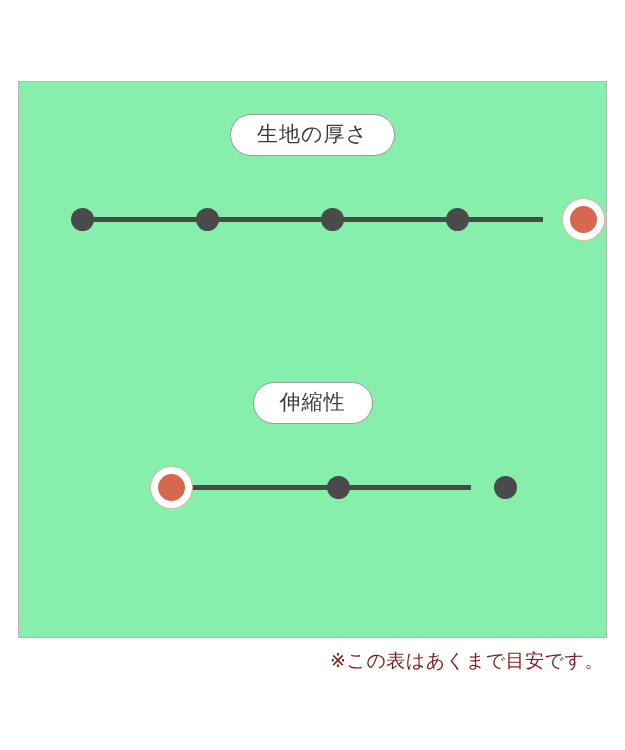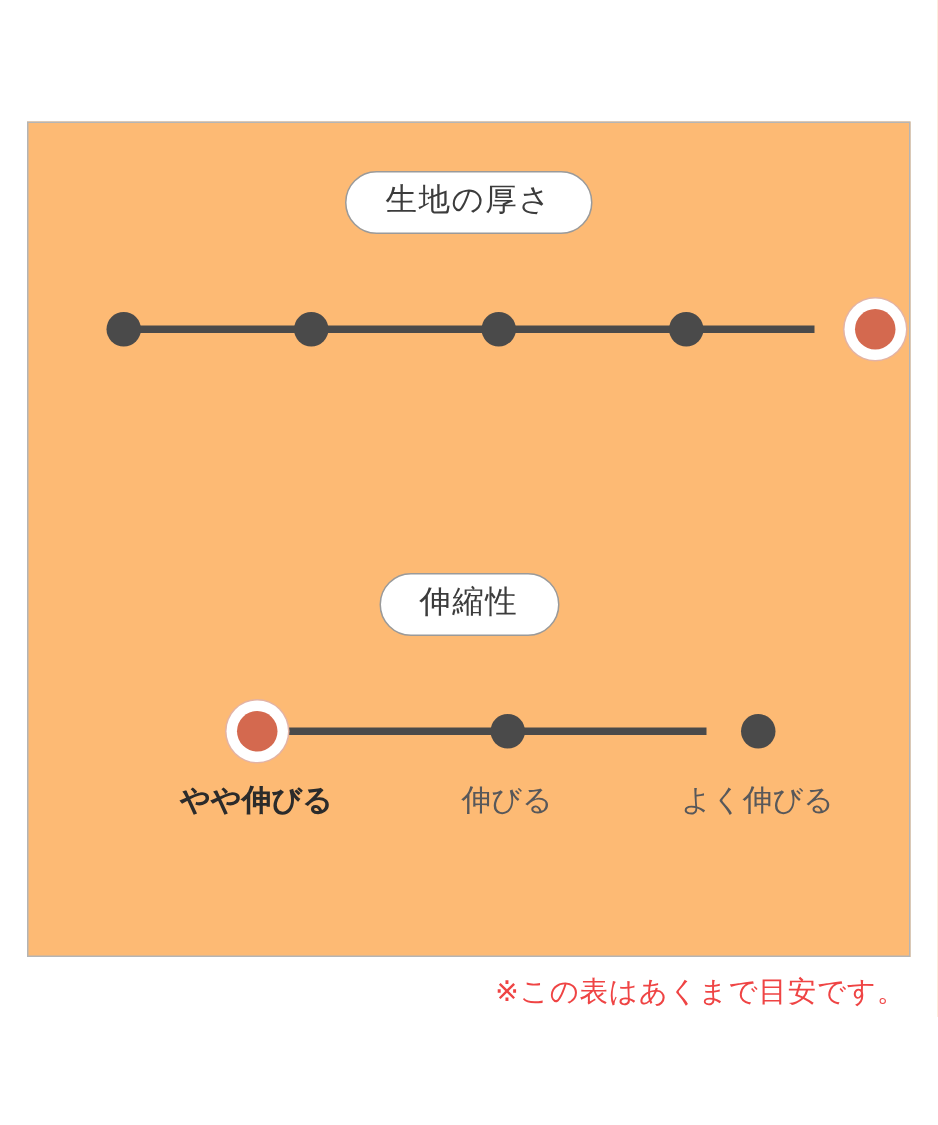--- a/index.html
+++ b/index.html
@@ -15,21 +15,21 @@
     overflow: hidden;
   }
 
   #spec-card {
     position: absolute;
     left: 18px;
     top: 81px;
     width: 589px;
     height: 557px;
     border: 1px solid #b5b5b5;
-    background: #fdba74;
+    background: #86efac;
     box-sizing: border-box;
   }
 
   .scale-section {
     position: absolute;
     left: 0;
     width: 100%;
   }
   #section-thickness { top: 32px; }
   #section-stretch   { top: 300px; }
@@ -116,21 +116,21 @@
   .stop-label.selected {
     color: #2b2b2b;
     font-weight: bold;
   }
 
   #footnote {
     position: absolute;
     right: 21px;
     top: 648px;
     font-size: 19px;
-    color: #ef4444;
+    color: #7f1d1d;
     letter-spacing: 0.5px;
     white-space: nowrap;
   }
 </style>
 </head>
 <body>
 
 <div id="spec-card">
 
   <div class="scale-section" id="section-thickness">
@@ -154,24 +154,17 @@
       <div class="pill">伸縮性</div>
     </div>
     <div class="track-wrap">
       <div class="track-inner" id="track-stretch">
         <div class="rail"></div>
         <div class="stop selected" style="left:18px;"></div>
         <div class="stop" style="left:185px;"></div>
         <div class="stop" style="left:352px;"></div>
       </div>
     </div>
-    <div class="labels-row">
-      <div class="labels-inner" id="labels-stretch">
-        <div class="stop-label selected" style="left:18px;">やや伸びる</div>
-        <div class="stop-label" style="left:185px;">伸びる</div>
-        <div class="stop-label" style="left:352px;">よく伸びる</div>
-      </div>
-    </div>
   </div>
 
 </div>
 
 <div id="footnote">※この表はあくまで目安です。</div>
 
 </body></html>

